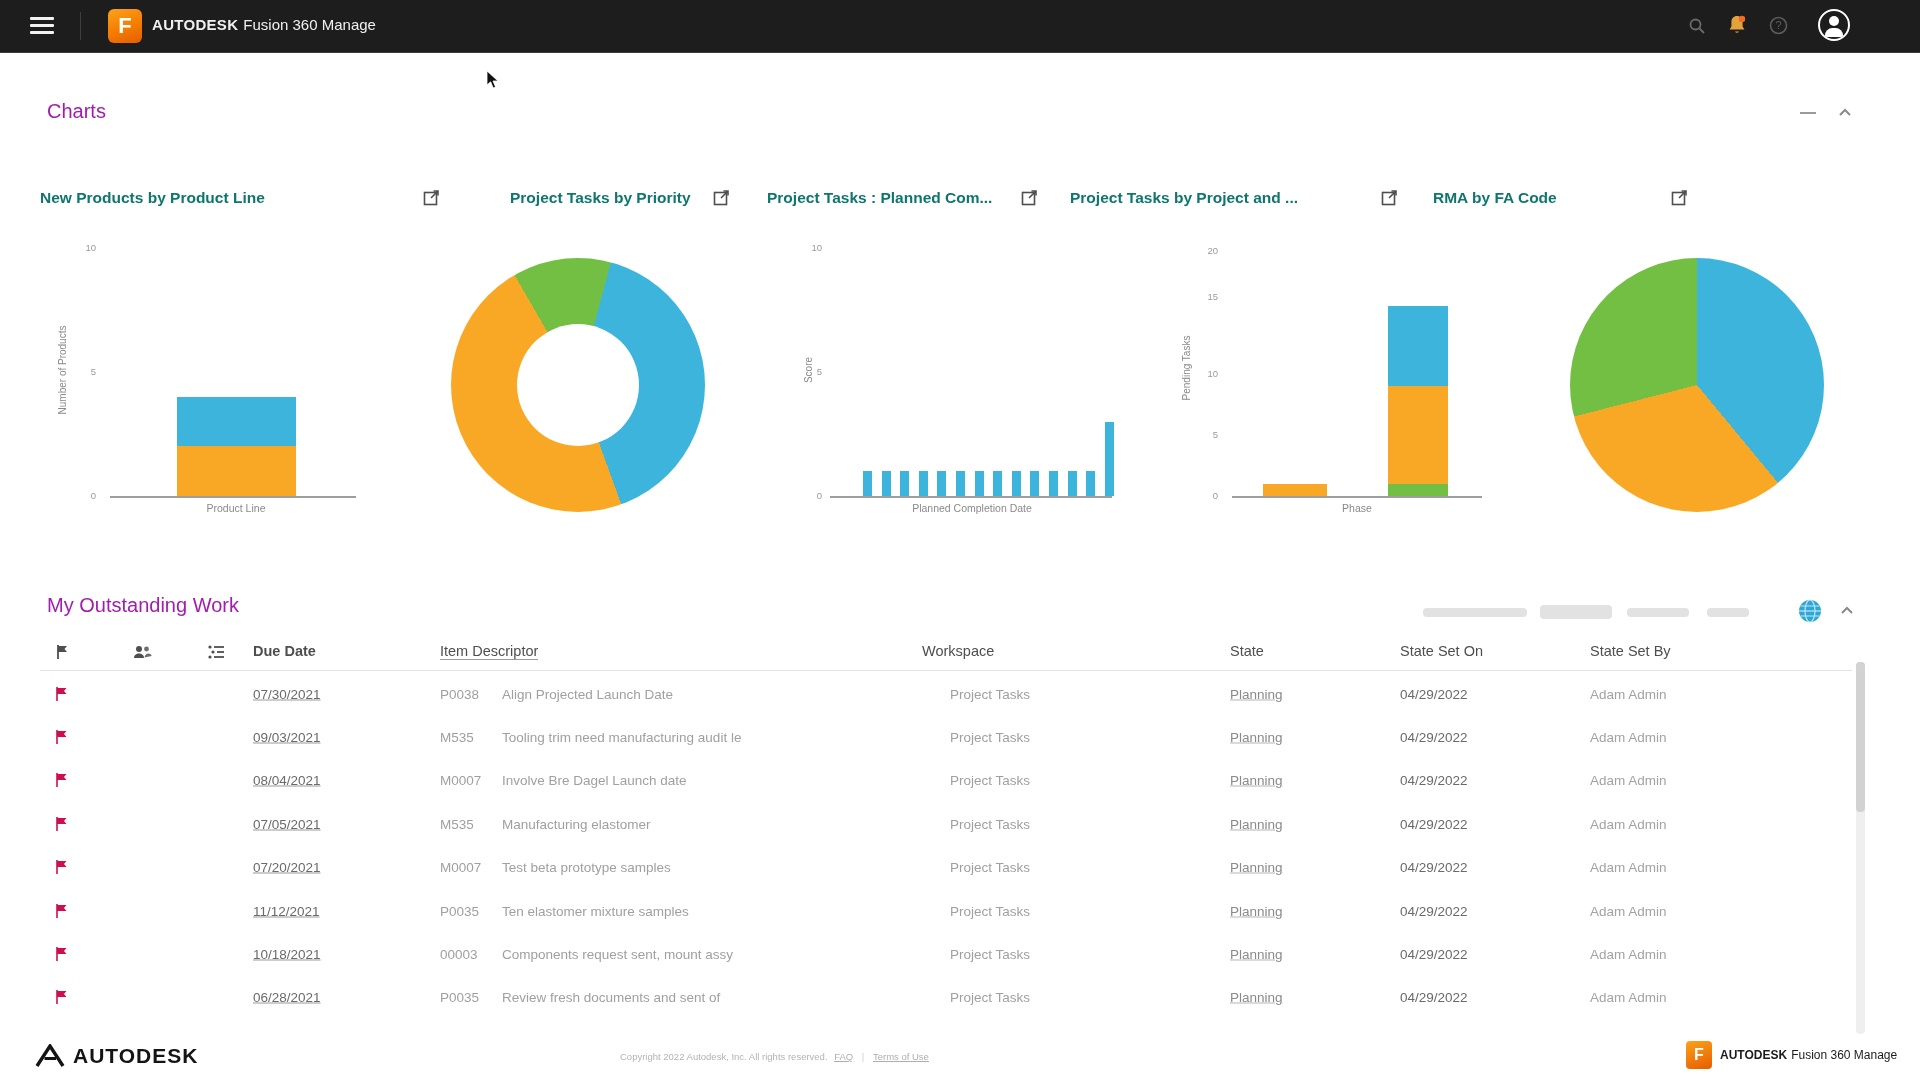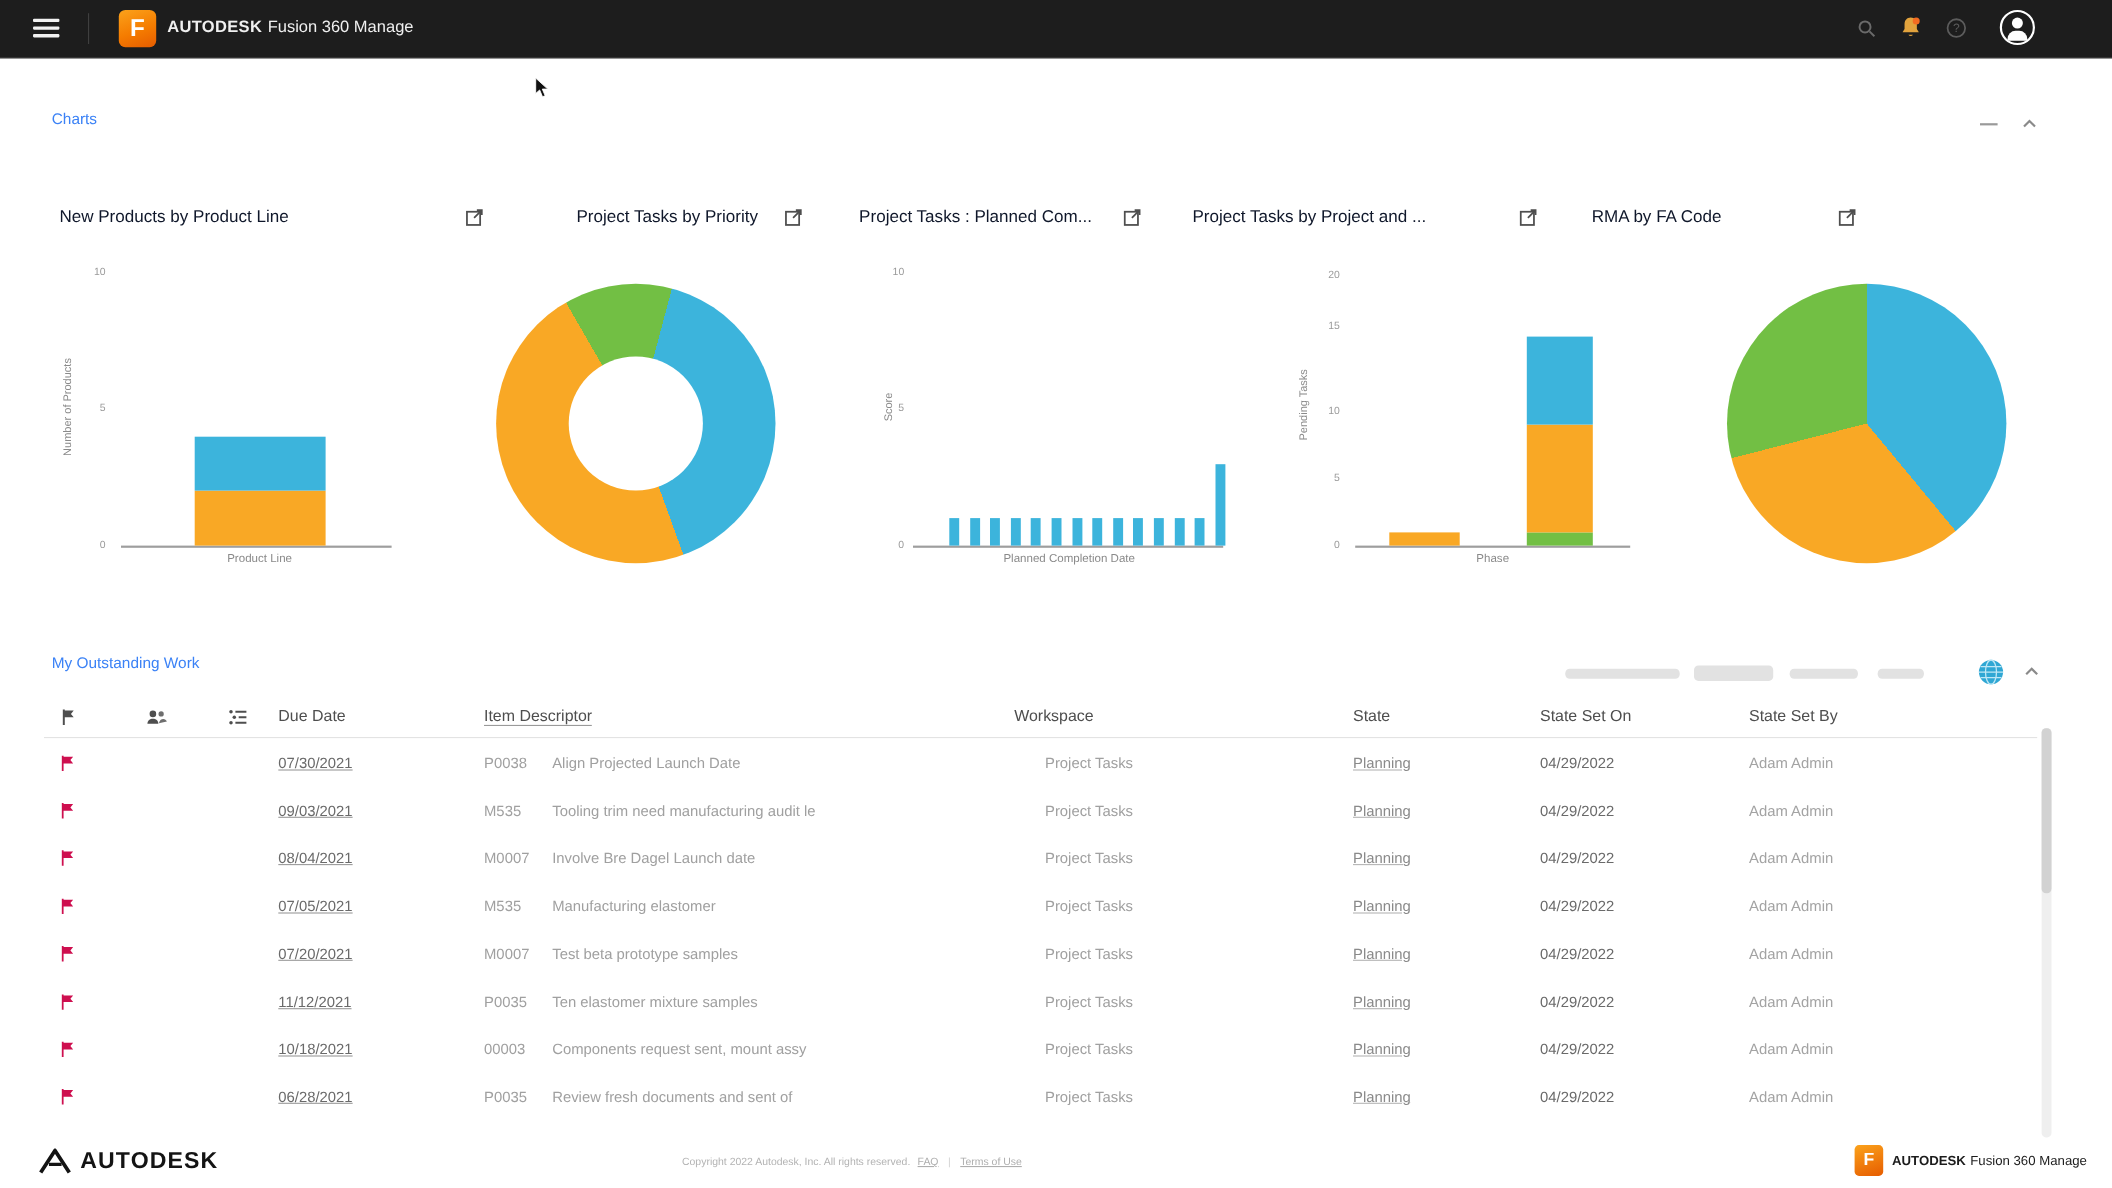--- a/index.html
+++ b/index.html
@@ -19,27 +19,27 @@
     background:linear-gradient(160deg,#fba21b 0%,#f57c00 55%,#e65c00 100%);
     color:#fff;font-weight:bold;font-size:22px;display:flex;align-items:center;justify-content:center;}
   .brand-text{position:absolute;left:152px;top:16px;font-size:15px;color:#f0f0f0;white-space:nowrap;}
   .brand-text b{font-weight:700;margin-right:5px;letter-spacing:.3px;}
   .topbar-icon{position:absolute;cursor:pointer;}
   .avatar-ring{position:absolute;left:1818px;top:9px;width:32px;height:32px;border:2px solid #ffffff;border-radius:50%;box-sizing:border-box;cursor:pointer;}
   .avatar-ring .head{position:absolute;left:9px;top:5px;width:10px;height:10px;border-radius:50%;background:#fff;}
   .avatar-ring .body{position:absolute;left:5px;top:17px;width:18px;height:9px;border-radius:9px 9px 2px 2px;background:#fff;}
 
   
-  .section-title{position:absolute;font-size:14px;color:#3b82f6;}
+  .section-title{position:absolute;font-size:20px;color:#a21caf;}
   .panel-dash{position:absolute;width:16px;height:2px;background:#9a9a9a;cursor:pointer;}
   .chev{position:absolute;width:14px;height:14px;cursor:pointer;}
   .chev svg{display:block;}
 
   
-  .chart-title{position:absolute;top:189px;font-size:15.5px;font-weight:400;color:#0f172a;white-space:nowrap;margin-left:14px;}
+  .chart-title{position:absolute;top:189px;font-size:15.5px;font-weight:700;color:#0f766e;white-space:nowrap;}
   .ext-icon{position:absolute;top:189px;width:17px;height:17px;cursor:pointer;}
   .tick-label{position:absolute;width:26px;text-align:right;font-size:9.5px;color:#9a9a9a;}
   .axis-line{position:absolute;height:2px;background:#9e9e9e;}
   .bar-seg{position:absolute;}
   .y-axis-label{position:absolute;font-size:10px;color:#8a8a8a;white-space:nowrap;transform:translate(-50%,-50%) rotate(-90deg);}
   .x-axis-label{position:absolute;font-size:10.5px;color:#8a8a8a;white-space:nowrap;transform:translateX(-50%);}
   .pie-circle{position:absolute;border-radius:50%;}
   .pie-hole{position:absolute;background:#ffffff;border-radius:50%;}
 
   
@@ -240,21 +240,21 @@
   <div class="hicon" style="left:166px;">
     <svg width="20" height="18" viewBox="0 0 20 18">
         <circle cx="4" cy="4" r="1.6" fill="#4e4e4e"></circle>
         <line x1="8" y1="4" x2="18" y2="4" stroke="#4e4e4e" stroke-width="1.8"></line>
         <circle cx="7" cy="9" r="1.6" fill="#4e4e4e"></circle>
         <line x1="11" y1="9" x2="18" y2="9" stroke="#4e4e4e" stroke-width="1.8"></line>
         <circle cx="4" cy="14" r="1.6" fill="#4e4e4e"></circle>
         <line x1="8" y1="14" x2="18" y2="14" stroke="#4e4e4e" stroke-width="1.8"></line>
       </svg>
   </div>
-  <div class="hlabel" style="left:213px;">Due Date</div>
+  <div class="hlabel" style="left:213px;font-weight:bold;">Due Date</div>
   <div class="hlabel" style="left:400px;border-bottom:1px solid #9a9a9a;">Item Descriptor</div>
   <div class="hlabel" style="left:882px;">Workspace</div>
   <div class="hlabel" style="left:1190px;">State</div>
   <div class="hlabel" style="left:1360px;">State Set On</div>
   <div class="hlabel" style="left:1550px;">State Set By</div>
 </div>
 
 <div class="rows" id="rows-host">
     <div class="wrow">
       <div class="cell c-flag"><svg width="16" height="16" viewBox="0 0 16 16">

